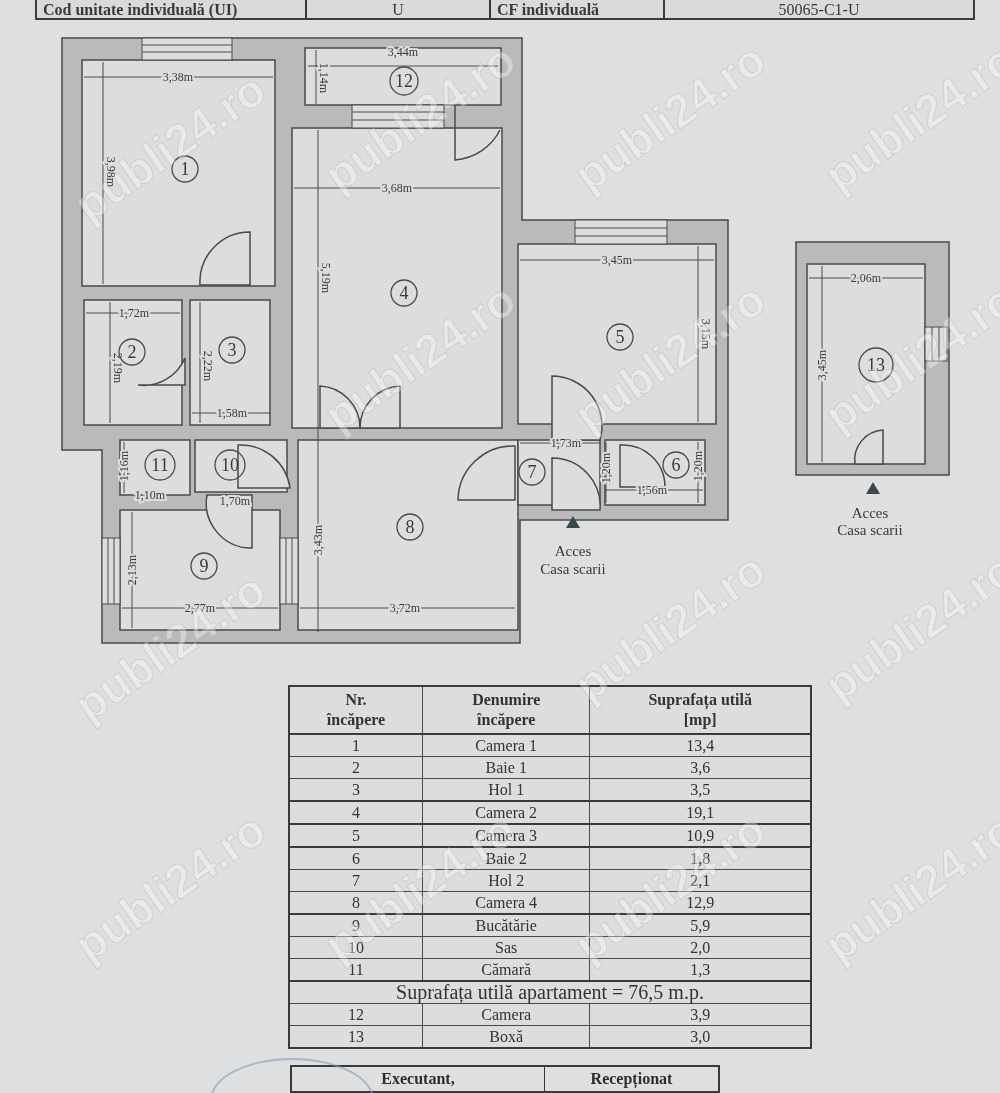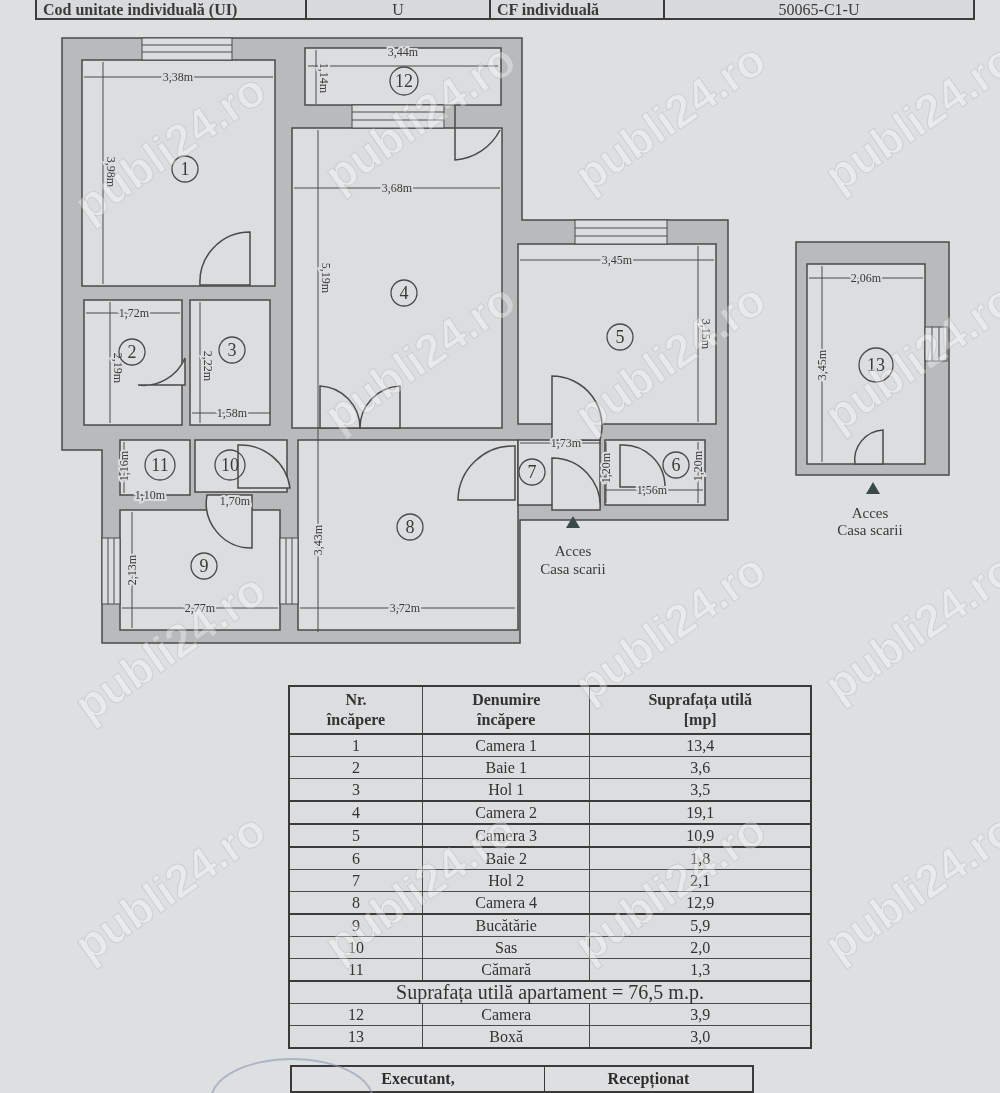--- a/index.html
+++ b/index.html
@@ -31,21 +31,21 @@
       border: 1px solid #4a4a4a; font-size: 16px; text-align: center;
       padding: 0; height: 21px; line-height: 19px; color: #333;
     }
     .room-table th { font-weight: bold; height: 46px; line-height: 20px; border-bottom: 2px solid #3a3a3a; }
     .room-table td.sum { font-size: 20px; }
     .room-table tr.thick td { border-top: 2px solid #3a3a3a; }
     .room-table col.c1 { width: 134px; }
     .room-table col.c2 { width: 168px; }
     .room-table col.c3 { width: 222px; }
     .sign-table {
-      position: absolute; left: 290px; top: 1065px; width: 464px;
+      position: absolute; left: 290px; top: 1065px; width: 430px;
       border-collapse: collapse; border: 2px solid #3a3a3a;
     }
     .sign-table td { border: 1px solid #3a3a3a; font-weight: bold; font-size: 16px; text-align: center; height: 22px; }
     .stamp {
       position: absolute; left: 210px; top: 1058px; width: 160px; height: 80px;
       border: 2px solid #8a9ab8; border-radius: 50%; opacity: 0.6;
     }
     .watermark {
       position: absolute; font-family: "Liberation Sans", sans-serif; font-size: 46px;
       color: rgba(255,255,255,0.35); transform: rotate(-35deg); pointer-events: none;

